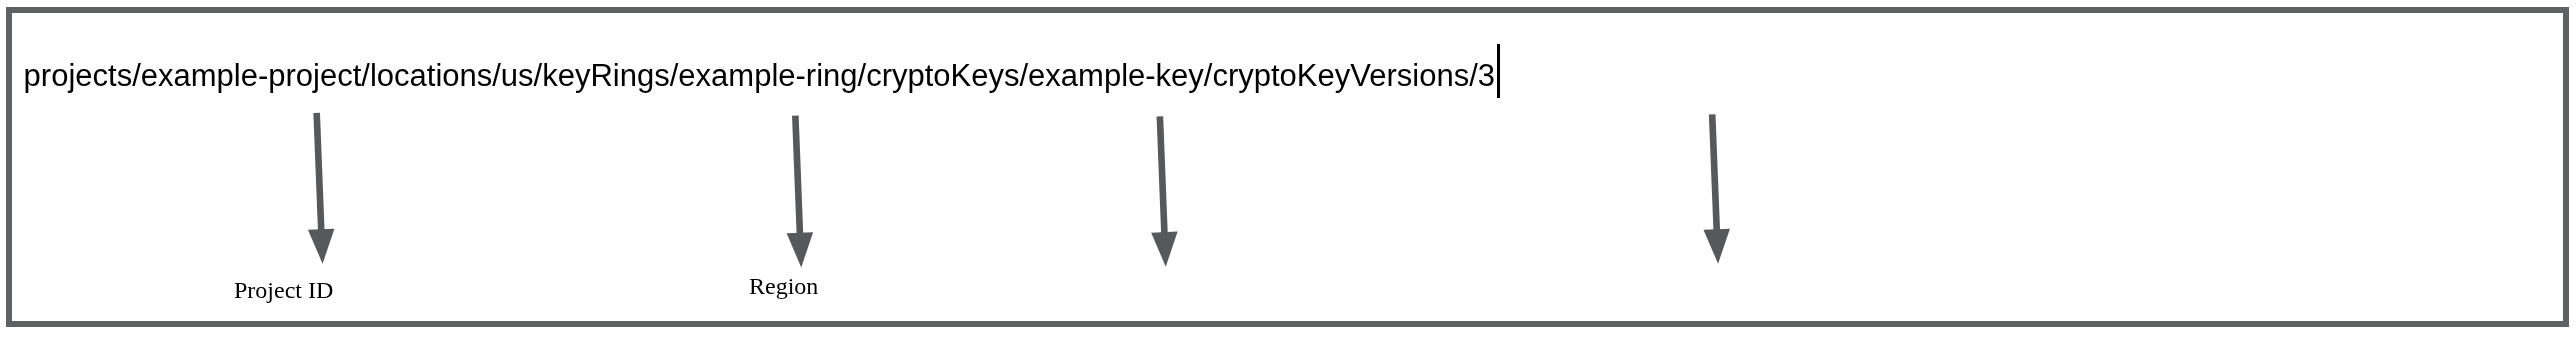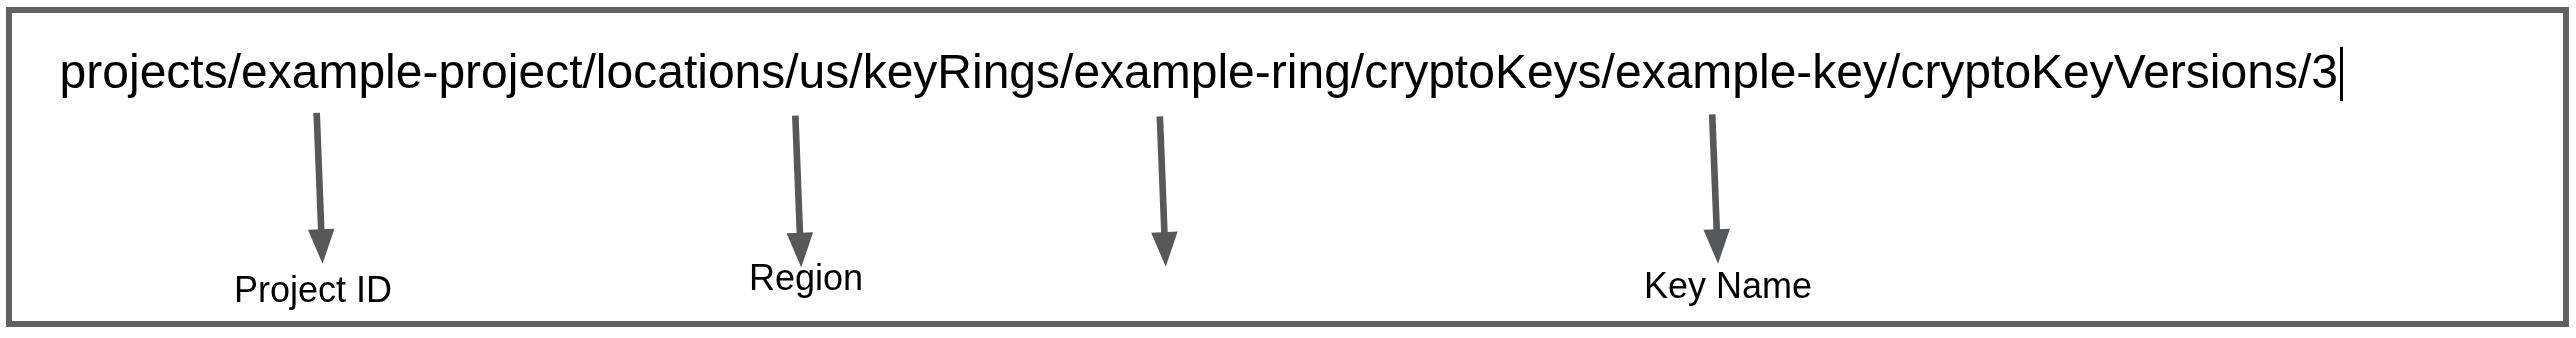--- a/index.html
+++ b/index.html
@@ -22,52 +22,52 @@
     width: 2563px;
     height: 320px;
     box-sizing: border-box;
     border: 6.6px solid var(--frame-color, #606163);
     background: #ffffff;
   }
   .path-text {
     position: absolute;
     left: 23.6px;
     top: 44px;
-    font-size: 48px;
+    font-size: 31px;
     line-height: 55px;
     letter-spacing: 0;
     color: var(--text-color, #000000);
     white-space: nowrap;
-    margin-left: 36px;
   }
   .caret {
     display: inline-block;
     width: 2.9px;
     height: 54px;
     background: var(--text-color, #000000);
     vertical-align: -12.5px;
     margin-left: 2.2px;
   }
   .arrows {
     position: absolute;
     left: 0;
     top: 0;
     width: 2576px;
     height: 339px;
     pointer-events: none;
   }
   .annotation-label {
     position: absolute;
-    font-size: 36px;
+    font-size: 24px;
     line-height: 36px;
     color: var(--text-color, #000000);
     white-space: nowrap;
+    font-family: Liberation Serif, serif;
   }
   .label-project-id { left: 234px;  top: 272px; }
-  .label-region     { left: 749px; top: 260px; }
+  .label-region     { left: 749px; top: 268px; }
   .label-key-ring   { left: 1112px; top: 276px; }
   .label-key-name   { left: 1644px; top: 268px; }
 </style>
 </head>
 <body>
 
 <div class="canvas">
 
   <div class="frame"></div>
 
@@ -90,16 +90,15 @@
         <line x1="2325" y1="155" x2="2331.3067330806325" y2="315.0333519210565" stroke="#57585a" stroke-width="9"></line>
         <polygon points="2333,358 2313.1631811481107,311.74526383344806 2349.1352586095513,310.3276450172337" fill="#57585a"></polygon>
       </g>
     </svg>
 
   <div class="annotation-label label-project-id">Project ID</div>
 
   <div class="annotation-label label-region">Region</div>
 
 
-  <div class="annotation-label label-key-name">Key Name</div>
 
 </div>
 
 
 </body></html>

